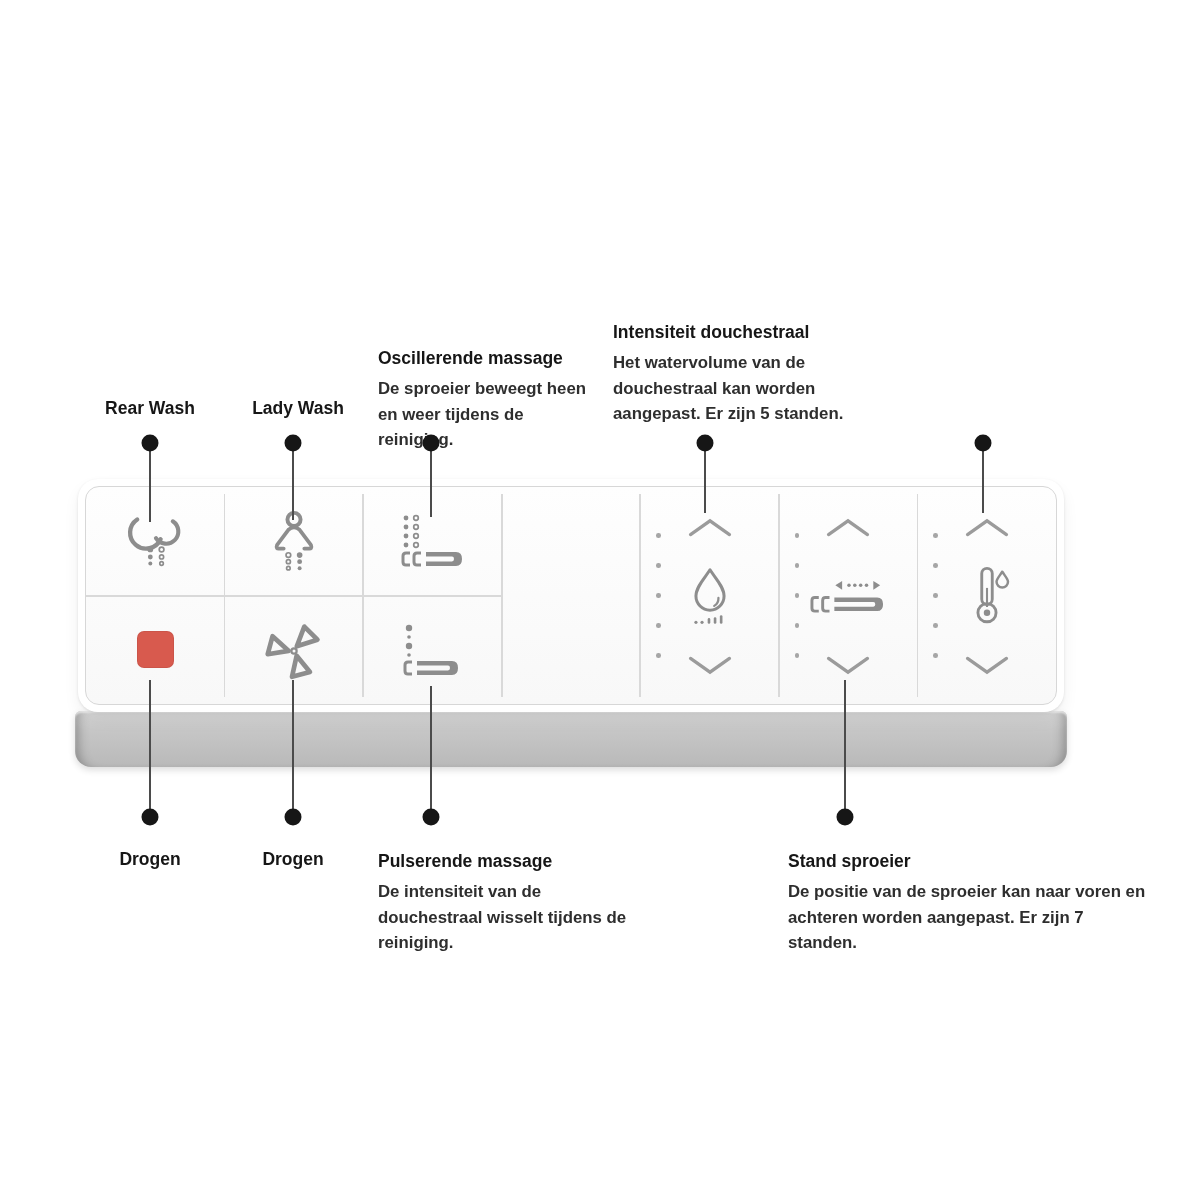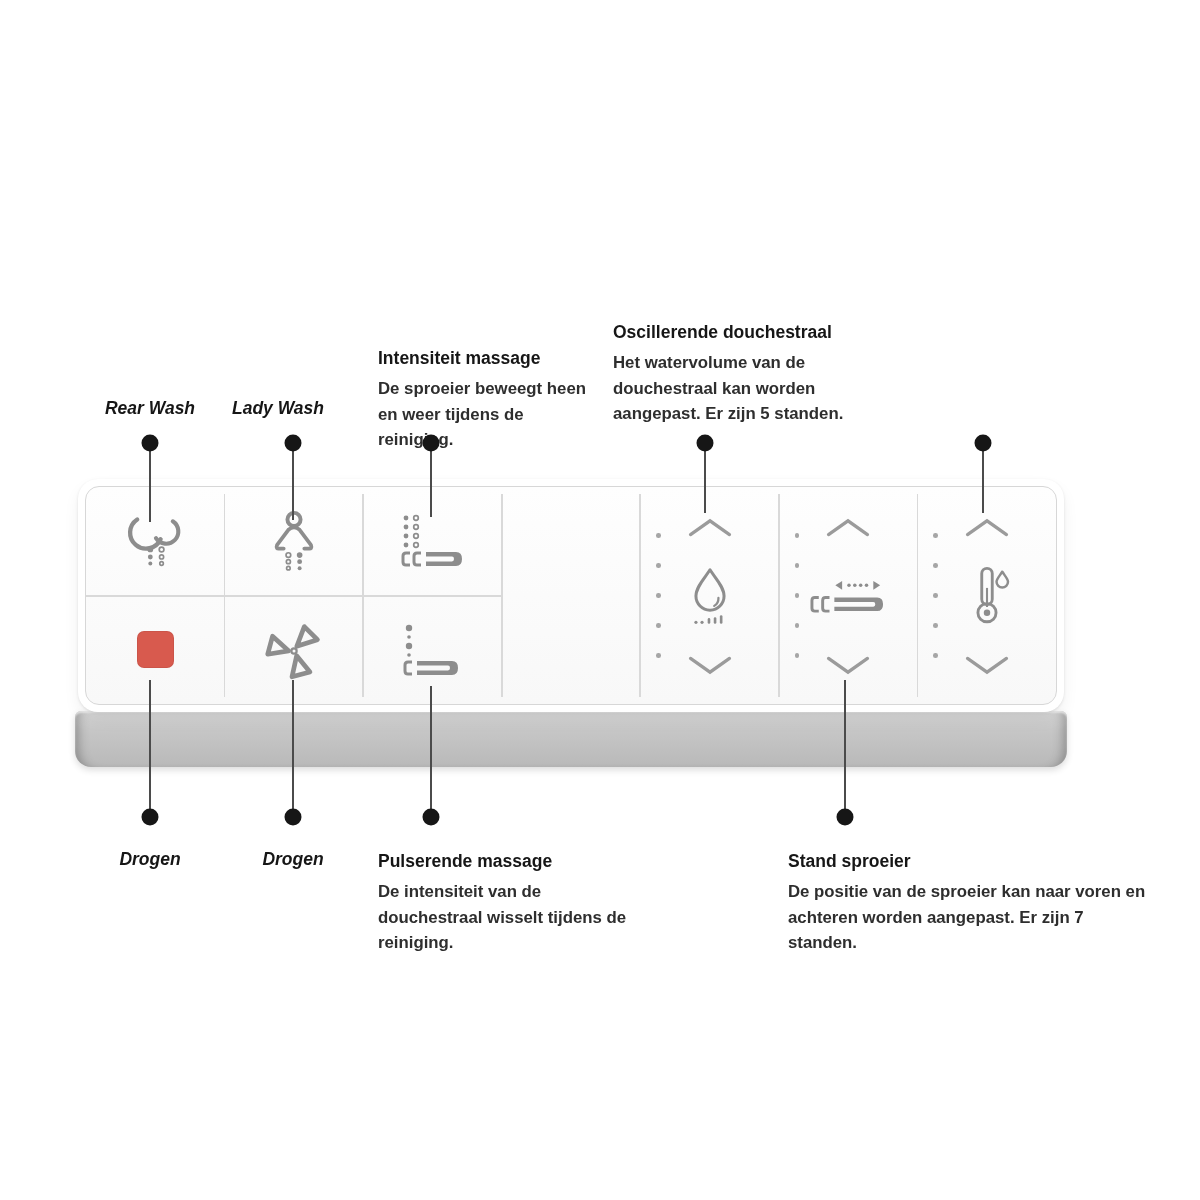--- a/index.html
+++ b/index.html
@@ -3,32 +3,32 @@
 <meta charset="utf-8">
 <style>
   html,body{margin:0;padding:0;background:#fff;}
   .canvas{
     position:relative;width:1200px;height:1200px;background:#fff;overflow:hidden;
     font-family:"Liberation Sans", sans-serif;color:#161616;
   }
   
   .lbl{
     position:absolute;transform:translateX(-50%);
-    font-size:17.5px;font-weight:700;white-space:nowrap;color:#161616;font-style:italic;
+    font-size:17.5px;font-weight:700;white-space:nowrap;color:#161616;
   }
   .callout-block{position:absolute;}
   .callout-block h3{margin:0 0 6px 0;font-size:17.5px;font-weight:700;color:#161616;line-height:24px;}
   .callout-block p{margin:0;font-size:16.8px;font-weight:700;color:#2e2e2e;line-height:25.5px;}
   #blk-osc{left:378px;top:346px;width:212px;}
   #blk-int{left:613px;top:320px;width:240px;}
   #blk-wat{left:893px;top:322px;width:240px;}
   #blk-pul{left:378px;top:849px;width:270px;}
   #blk-noz{left:788px;top:849px;width:360px;}
   #lbl-rear{left:150px;top:398px;}
-  #lbl-lady{left:278px;top:398px;}
+  #lbl-lady{left:298px;top:398px;}
   #lbl-stop{left:150px;top:849px;}
   #lbl-dry{left:293px;top:849px;}
   
   .cdot{position:absolute;width:17px;height:17px;border-radius:50%;background:#161616;transform:translate(-50%,-50%);z-index:7;}
   .cline{position:absolute;width:2px;background:#4b4b4b;transform:translateX(-50%);z-index:6;}
   
   .panel{
     position:absolute;left:78px;top:479px;width:986px;height:233px;background:#fff;
     border-radius:20px;z-index:2;
     box-shadow:0 1px 3px rgba(0,0,0,.10),0 8px 16px rgba(0,0,0,.06);
@@ -174,25 +174,25 @@
     </symbol>
   </defs>
 </svg>
 
 <div class="canvas">
 
   <div class="lbl" id="lbl-rear">Rear Wash</div>
   <div class="lbl" id="lbl-lady">Lady Wash</div>
 
   <div class="callout-block" id="blk-osc">
-    <h3>Intensiteit massage</h3>
+    <h3>Oscillerende massage</h3>
     <p>De sproeier beweegt heen en weer tijdens de reiniging.</p>
   </div>
   <div class="callout-block" id="blk-int">
-    <h3>Oscillerende douchestraal</h3>
+    <h3>Intensiteit douchestraal</h3>
     <p>Het watervolume van de douchestraal kan worden aangepast. Er zijn 5 standen.</p>
   </div>
 
   <div class="lbl" id="lbl-stop">Drogen</div>
   <div class="lbl" id="lbl-dry">Drogen</div>
 
   <div class="callout-block" id="blk-pul">
     <h3>Pulserende massage</h3>
     <p>De intensiteit van de douchestraal wisselt tijdens de reiniging.</p>
   </div>

